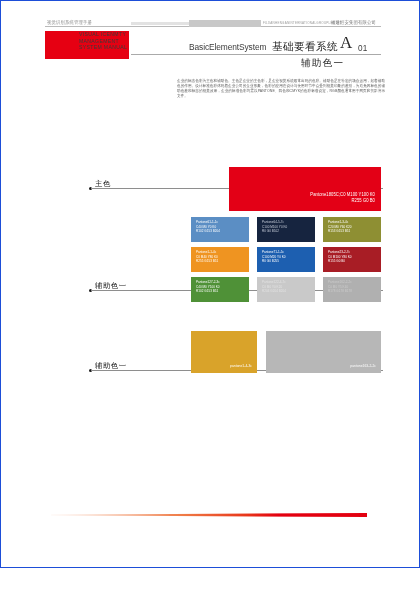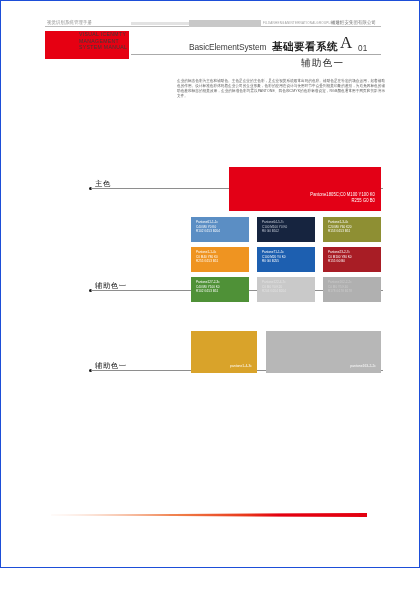--- a/index.html
+++ b/index.html
@@ -17,21 +17,21 @@
   .hdr-cn-right{position:absolute;left:330px;top:18px;font-size:4.3px;color:#7d7d7d;letter-spacing:.2px;white-space:nowrap;
                transform:scaleY(1.15);transform-origin:left top;}
 
   .redblock{position:absolute;left:44px;top:30px;width:84px;height:28px;background:#e60012;}
   .manual{position:absolute;left:78px;top:29px;width:110px;line-height:6.6px;}
   .manual div{font-size:5.1px;color:#3a3a3a;letter-spacing:.35px;white-space:nowrap;transform:scaleY(1.12);transform-origin:left top;}
 
   .hdr-rule{position:absolute;left:130px;top:53px;width:250px;height:1px;background:#aaaaaa;}
 
   .title-en{position:absolute;left:188px;top:41px;font-size:8.4px;color:#3b3b3b;letter-spacing:-.1px;white-space:nowrap;}
-  .title-cn{position:absolute;left:271px;top:39px;font-size:10.6px;font-weight:bold;color:#1d1d1d;letter-spacing:.4px;white-space:nowrap;}
+  .title-cn{position:absolute;left:271px;top:39px;font-size:10.6px;font-weight:normal;color:#1d1d1d;letter-spacing:.4px;white-space:nowrap;}
   .title-a{position:absolute;left:339px;top:33px;font-size:17px;color:#2a2a2a;font-family:"Liberation Serif","DejaVu Serif",serif;line-height:1;}
   .title-num{position:absolute;left:357px;top:43px;font-size:8.2px;color:#3b3b3b;letter-spacing:.3px;}
   .subtitle{position:absolute;left:300px;top:56px;font-size:9.6px;color:#1d1d1d;letter-spacing:1.2px;white-space:nowrap;}
 
   
   .copy{position:absolute;left:176px;top:78px;width:208px;}
   .copy p{margin:0;font-size:3.55px;line-height:4.35px;color:#5a5a5a;text-align:justify;letter-spacing:.05px;
           transform:scaleY(1.12);transform-origin:left top;}
 
   

